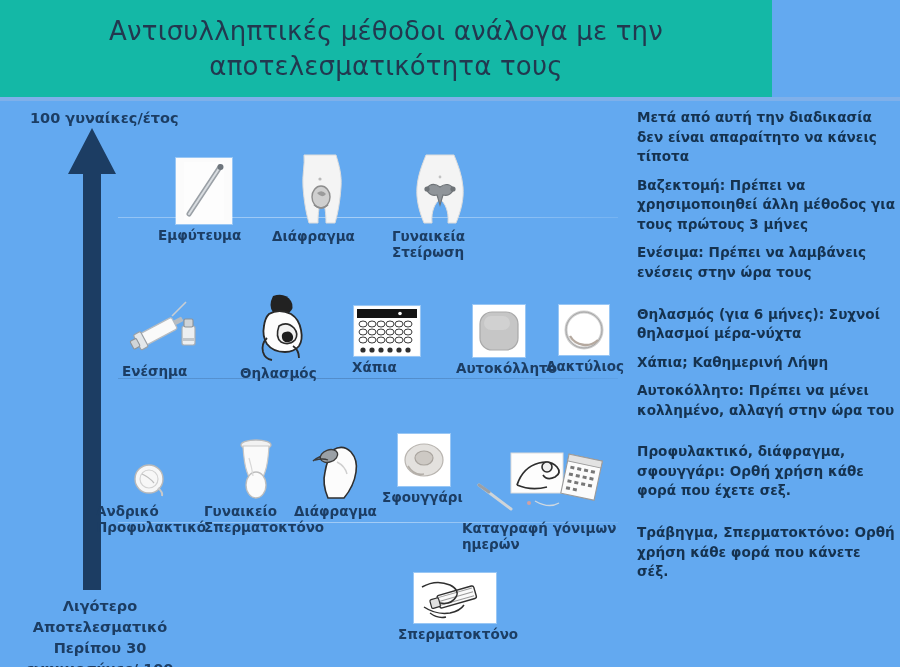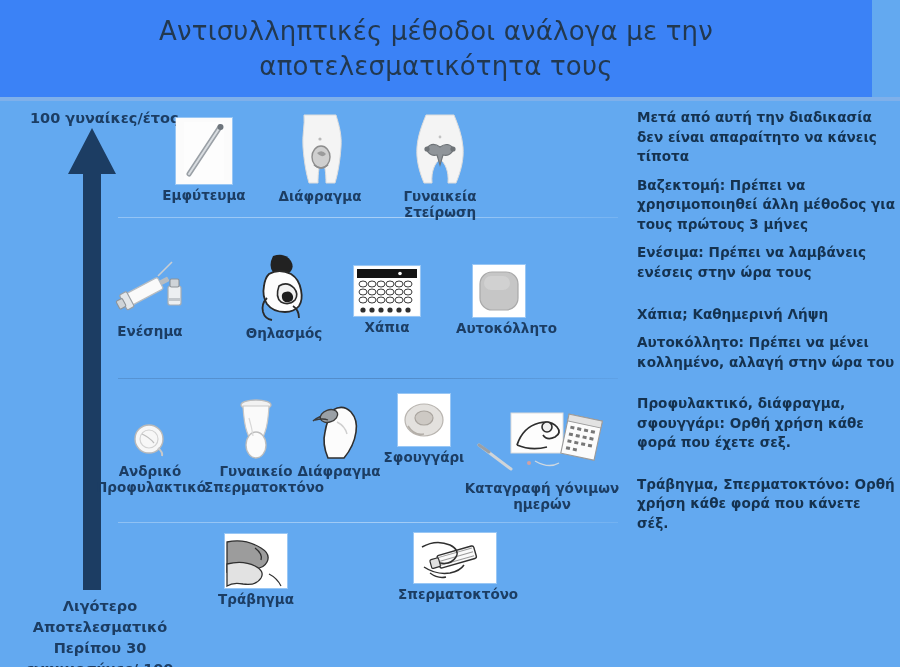--- a/index.html
+++ b/index.html
@@ -7,22 +7,22 @@
   body{
     width:900px;height:667px;overflow:hidden;
     background:#63a9f0;
     font-family:"DejaVu Sans","Liberation Sans",sans-serif;
     position:relative;
   }
   #page{position:relative;width:900px;height:667px;}
 
   
   .header{
-    position:absolute;left:0;top:0;width:872px;height:97px;
-    background:#3b82f6;
+    position:absolute;left:0;top:0;width:772px;height:97px;
+    background:#14b8a6;
     display:flex;align-items:center;justify-content:center;
   }
   .header-underline{
     position:absolute;left:0;top:97px;width:900px;height:4px;
     background:#7fb0ea;
   }
   .title{
     text-align:center;color:#22384f;font-size:26px;line-height:1.33;
     font-weight:400;letter-spacing:.2px;padding:0 90px;
   }
@@ -44,21 +44,21 @@
   
   .divider{
     position:absolute;left:118px;width:500px;height:1px;
     background:linear-gradient(to right,rgba(255,255,255,.30),rgba(255,255,255,.45) 55%,rgba(255,255,255,.12));
   }
   .divider.d1{top:217px;}
   .divider.d2{top:378px;background:linear-gradient(to right,rgba(40,70,110,.22),rgba(40,70,110,.30) 55%,rgba(40,70,110,.08));}
   .divider.d3{top:522px;background:linear-gradient(to right,rgba(255,255,255,.28),rgba(255,255,255,.42) 55%,rgba(255,255,255,.10));}
 
   
-  .method{position:absolute;text-align:center;}
+  .method{position:absolute;margin-top:40px;}
   .method .art{
     margin:0 auto;display:block;background:#fbfbfb;
     box-shadow:0 0 0 1px rgba(255,255,255,.35);
   }
   .method .art.noframe{background:transparent;box-shadow:none;}
   .method .lbl{
     margin-top:3px;color:#1c3d63;font-size:13.5px;font-weight:bold;
     line-height:1.2;white-space:pre-line;
   }
 
@@ -124,21 +124,21 @@
       <circle cx="36" cy="24" r="1.4" fill="#c2c2c2"></circle>
       <path d="M22 36 q6 -8 14 -2 q8 -6 14 2 q-4 8 -11 6 l-3 10 l-3 -10 q-7 2 -11 -6 z" fill="#8f9499" stroke="#6e7377" stroke-width="1.1"></path>
       <circle cx="23" cy="36" r="2.6" fill="#6e7377"></circle>
       <circle cx="49" cy="36" r="2.6" fill="#6e7377"></circle>
     </svg>
     <div class="lbl">Γυναικεία
 Στείρωση</div>
   </div>
 
 
-  <div class="method" style="left:108px;top:260px;width:84px;">
+  <div class="method" style="left:122px;top:260px;width:84px;">
     <svg class="art noframe" width="76" height="60" viewBox="0 0 76 60">
       <line x1="46" y1="16" x2="60" y2="2" stroke="#c9ced3" stroke-width="1.6"></line>
       <g transform="rotate(-28 34 30)">
         <rect x="14" y="24" width="36" height="13" rx="2" fill="#fafafa" stroke="#b7bcc1" stroke-width="1.2"></rect>
         <rect x="8" y="22" width="8" height="17" rx="1.5" fill="#e3e7ea" stroke="#9aa0a6" stroke-width="1.2"></rect>
         <rect x="2" y="26" width="7" height="9" rx="1.5" fill="#cfd4d8" stroke="#8d9398" stroke-width="1.1"></rect>
         <rect x="50" y="28" width="9" height="5" rx="1" fill="#b7bcc1"></rect>
       </g>
       <rect x="56" y="26" width="13" height="19" rx="2" fill="#eceff1" stroke="#a8aeb3" stroke-width="1.2"></rect>
       <rect x="58" y="19" width="9" height="8" rx="1.5" fill="#cfd4d8" stroke="#8d9398" stroke-width="1.1"></rect>
@@ -190,20 +190,29 @@
 
   <div class="method" style="left:456px;top:265px;width:86px;">
     <svg class="art" width="52" height="52" viewBox="0 0 52 52">
       <rect x="0" y="0" width="52" height="52" fill="#ffffff"></rect>
       <rect x="7" y="7" width="38" height="38" rx="12" fill="#c6c6c6" stroke="#a9a9a9" stroke-width="1.2"></rect>
       <rect x="11" y="11" width="26" height="14" rx="7" fill="#d6d6d6" opacity=".7"></rect>
     </svg>
     <div class="lbl">Αυτοκόλλητο</div>
   </div>
 
+  <div class="method" style="left:546px;top:265px;width:76px;">
+    <svg class="art" width="50" height="50" viewBox="0 0 50 50">
+      <rect x="0" y="0" width="50" height="50" fill="#ffffff"></rect>
+      <circle cx="25" cy="25" r="18" fill="#ffffff" stroke="#cfcfcf" stroke-width="3"></circle>
+      <circle cx="25" cy="25" r="18" fill="none" stroke="#a5a5a5" stroke-width="1"></circle>
+      <path d="M11 31 a18 18 0 0 0 28 4" fill="none" stroke="#b5a99f" stroke-width="2.4"></path>
+    </svg>
+    <div class="lbl">Δακτύλιος</div>
+  </div>
 
   <div class="method" style="left:96px;top:420px;width:108px;">
     <svg class="art noframe" width="44" height="40" viewBox="0 0 44 40">
       <circle cx="21" cy="19" r="14" fill="#f7f7f7" stroke="#b9b9b9" stroke-width="1.4"></circle>
       <circle cx="21" cy="19" r="9" fill="none" stroke="#d2d2d2" stroke-width="1.2"></circle>
       <path d="M14 14 q7 3 12 9" fill="none" stroke="#bdbdbd" stroke-width="1.2"></path>
       <path d="M30 28 q5 4 4 8" fill="none" stroke="#c9c9c9" stroke-width="2"></path>
     </svg>
     <div class="lbl">Ανδρικό
 Προφυλακτικό</div>
@@ -269,49 +278,40 @@
       </g>
       <line x1="2" y1="34" x2="34" y2="58" stroke="#cfd4d8" stroke-width="3" stroke-linecap="round"></line>
       <line x1="2" y1="34" x2="12" y2="41" stroke="#9aa0a6" stroke-width="3" stroke-linecap="round"></line>
       <circle cx="52" cy="52" r="2" fill="#d2a0a0"></circle>
       <path d="M58 50 q14 8 24 2" fill="none" stroke="#cfd8e0" stroke-width="1.4"></path>
     </svg>
     <div class="lbl">Καταγραφή γόνιμων
 ημερών</div>
   </div>
 
-  <div class="method" style="left:208px;top:534px;width:96px;">
-    <svg class="art" width="62" height="54" viewBox="0 0 62 54">
-      <rect x="0" y="0" width="62" height="54" fill="#ffffff"></rect>
-      <path d="M2 8 q18 -4 34 6 q10 6 6 14 q-4 8 -16 6 q-12 -2 -24 4 z" fill="#9c9c9c" stroke="#2f2f2f" stroke-width="1.3"></path>
-      <path d="M2 30 q16 -4 28 2 q10 5 6 12 q-5 8 -18 6 q-10 -2 -16 2 z" fill="#e2e2e2" stroke="#2f2f2f" stroke-width="1.3"></path>
-      <path d="M30 14 q8 6 6 12" fill="none" stroke="#2f2f2f" stroke-width="1.3"></path>
-      <path d="M44 40 q8 4 12 12" fill="none" stroke="#2f2f2f" stroke-width="1.2"></path>
-    </svg>
-    <div class="lbl">Τράβηγμα</div>
-  </div>
 
   <div class="method" style="left:398px;top:533px;width:114px;">
     <svg class="art" width="82" height="50" viewBox="0 0 82 50">
       <rect x="0" y="0" width="82" height="50" fill="#ffffff"></rect>
       <g transform="rotate(-16 41 25)">
         <rect x="24" y="18" width="38" height="13" rx="2" fill="#fafafa" stroke="#2f2f2f" stroke-width="1.4"></rect>
         <path d="M24 20 h36 M24 24 h36 M24 28 h36" stroke="#9a9a9a" stroke-width="1"></path>
         <rect x="16" y="20" width="9" height="9" rx="1.5" fill="#e0e0e0" stroke="#2f2f2f" stroke-width="1.2"></rect>
       </g>
       <path d="M8 14 q14 -8 28 -2 q10 5 6 12 q-5 8 -16 6" fill="none" stroke="#2f2f2f" stroke-width="1.5"></path>
       <path d="M10 34 q12 8 26 6 q10 -2 14 -8" fill="none" stroke="#2f2f2f" stroke-width="1.5"></path>
       <path d="M16 40 q8 6 16 4" fill="none" stroke="#2f2f2f" stroke-width="1.3"></path>
     </svg>
     <div class="lbl">Σπερματοκτόνο</div>
   </div>
 
   <div class="notes">
     <div class="note tight">Μετά από αυτή την διαδικασία δεν είναι απαραίτητο να κάνεις τίποτα</div>
     <div class="note tight">Βαζεκτομή: Πρέπει να χρησιμοποιηθεί άλλη μέθοδος για τους πρώτους 3 μήνες</div>
     <div class="note gap">Ενέσιμα: Πρέπει να λαμβάνεις ενέσεις στην ώρα τους</div>
+    <div class="note tight">Θηλασμός (για 6 μήνες): Συχνοί θηλασμοί μέρα-νύχτα</div>
     <div class="note tight">Χάπια; Καθημερινή Λήψη</div>
     <div class="note gap">Αυτοκόλλητο: Πρέπει να μένει κολλημένο, αλλαγή στην ώρα του</div>
     <div class="note gap">Προφυλακτικό, διάφραγμα, σφουγγάρι: Ορθή χρήση κάθε φορά που έχετε σεξ.</div>
     <div class="note">Τράβηγμα, Σπερματοκτόνο: Ορθή χρήση κάθε φορά που κάνετε σέξ.</div>
   </div>
 
 </div>
 
 </body></html>

